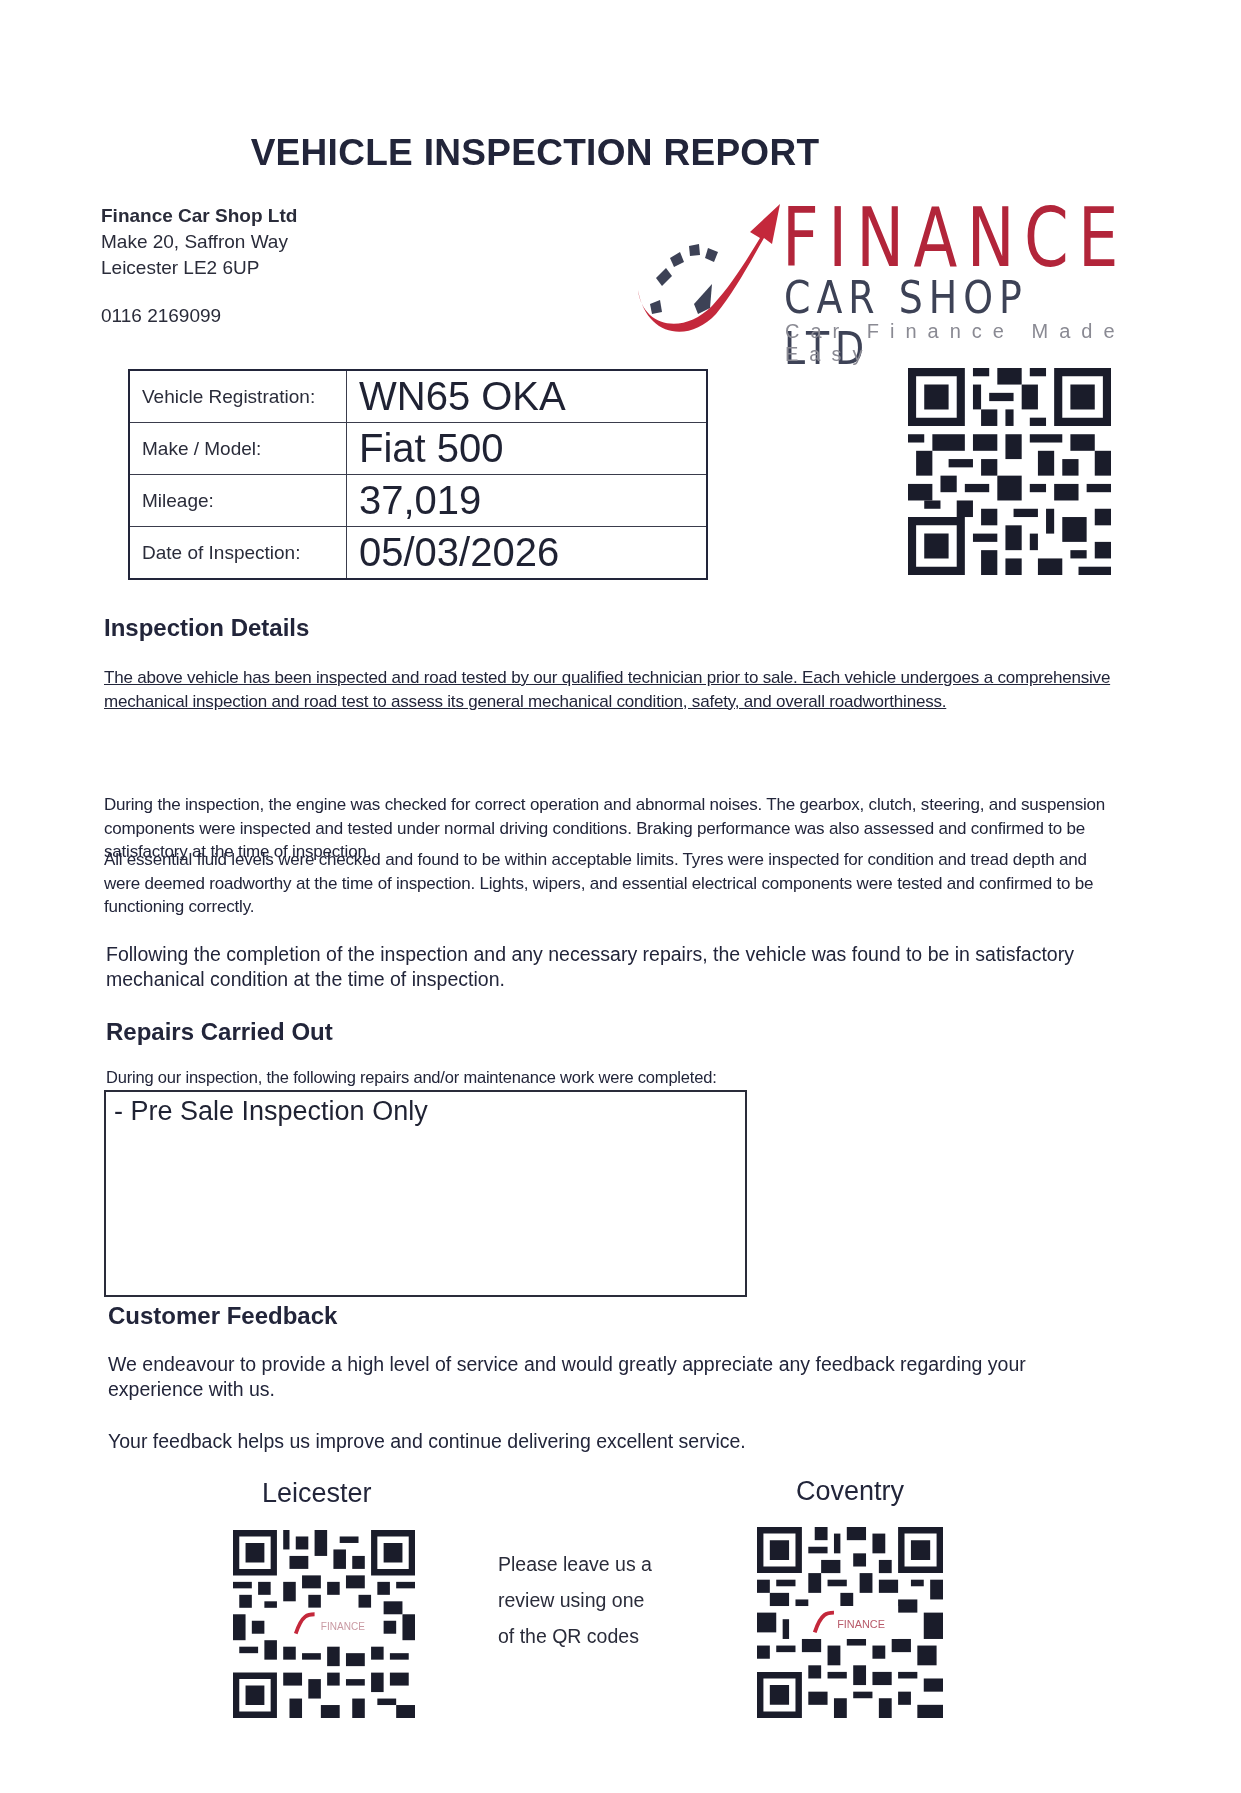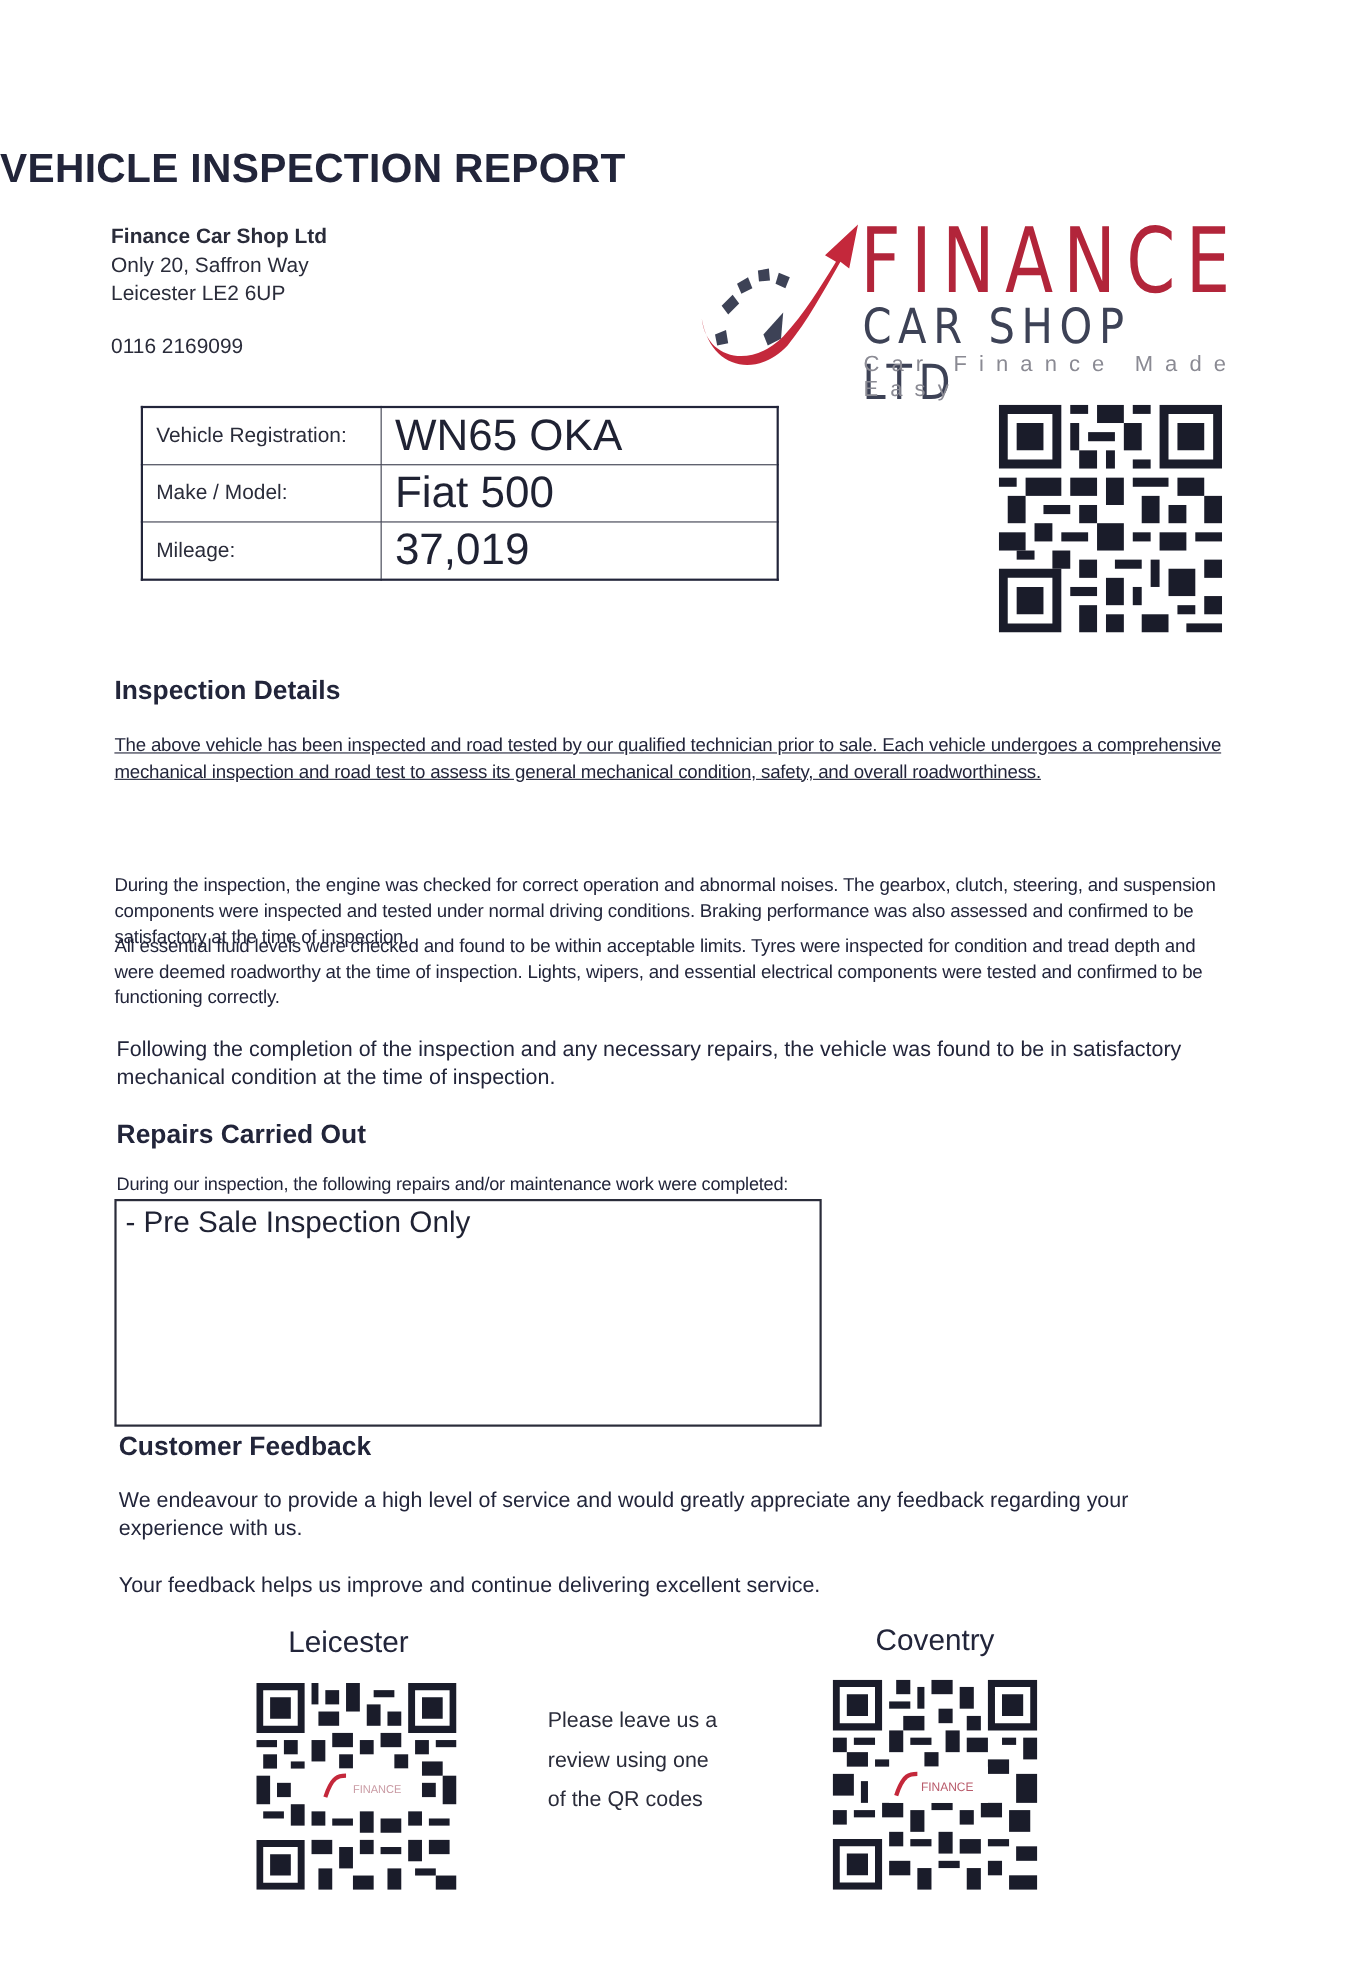--- a/index.html
+++ b/index.html
@@ -1,19 +1,19 @@
 <!DOCTYPE html>
 <html><head>
 <meta charset="utf-8">
 <style>
   html, body { margin:0; padding:0; background:#ffffff; }
   body { width:1241px; height:1793px; position:relative; overflow:hidden;
          font-family:"Liberation Sans", sans-serif; color:#1f2233; }
   .abs { position:absolute; }
-  .title { left:0; width:1070px; top:132px; text-align:left; font-size:37px; font-weight:bold; letter-spacing:0.3px; color:#22253a; }
+  .title { left:0; width:1070px; top:132px; text-align:center; font-size:37px; font-weight:bold; letter-spacing:0.3px; color:#22253a; }
   .company { left:101px; top:203px; font-size:19px; line-height:26px; color:#2a2c3a; }
   .company .name { font-weight:bold; }
   .company .phone { margin-top:22px; }
   .logo { left:632px; top:196px; width:500px; height:150px; }
   .logo .finance { position:absolute; left:150px; top:-6px; font-size:82px; letter-spacing:12px; color:#b2253a; font-family:"DejaVu Sans", sans-serif; font-weight:normal; transform:scaleX(0.78); transform-origin:left top; }
   .logo .carshop { position:absolute; left:152px; top:76px; font-size:44px; letter-spacing:7px; color:#3d4256; font-family:"DejaVu Sans", sans-serif; transform:scaleX(0.86); transform-origin:left top; }
   .logo .tagline { position:absolute; left:153px; top:124px; font-size:20px; letter-spacing:11px; color:#8a8a93; }
   .vtable { left:128px; top:369px; width:580px; border:2px solid #22253a; border-collapse:collapse; }
   .vtable td { border:1.5px solid #3a3c4c; height:51px; padding:0;margin-top:30px; }
   .vtable td.lbl { width:204px; padding-left:12px; font-size:19px; color:#2a2c3a; }
@@ -28,21 +28,21 @@
   .mid-text { left:498px; top:1546px; font-size:19.5px; line-height:36px; color:#2a2c3a; }
   svg { display:block; }
 </style>
 </head>
 <body>
 
 <div class="abs title">VEHICLE INSPECTION REPORT</div>
 
 <div class="abs company">
   <div class="name">Finance Car Shop Ltd</div>
-  <div>Only 20, Saffron Way</div>
+  <div>Make 20, Saffron Way</div>
   <div>Leicester LE2 6UP</div>
   <div class="phone">0116 2169099</div>
 </div>
 
 <div class="abs logo">
   <svg width="160" height="150" viewBox="0 0 160 150" style="position:absolute;left:0;top:0;">
 
     <g fill="#3d4256">
       <polygon points="24,82 34,72 40,80 30,90"></polygon>
       <polygon points="38,62 48,56 52,66 42,71"></polygon>
@@ -65,20 +65,24 @@
     <td class="lbl">Vehicle Registration:</td>
     <td class="val">WN65 OKA</td>
   </tr>
   <tr>
     <td class="lbl">Make / Model:</td>
     <td class="val">Fiat 500</td>
   </tr>
   <tr>
     <td class="lbl">Mileage:</td>
     <td class="val">37,019</td>
+  </tr>
+  <tr>
+    <td class="lbl">Date of Inspection:</td>
+    <td class="val">05/03/2026</td>
   </tr>
 </tbody>
   </table>
 
 <div class="abs qr-top">
   <svg width="203" height="207" viewBox="0 0 25 25" preserveAspectRatio="none">
     <rect width="25" height="25" fill="#fff"></rect>
     <g fill="#1a1c2a">
       <path d="M0,0h7v7h-7zM1,1v5h5v-5zM2,2h3v3h-3z" fill-rule="evenodd"></path>
       <path d="M18,0h7v7h-7zM19,1v5h5v-5zM20,2h3v3h-3z" fill-rule="evenodd"></path>

